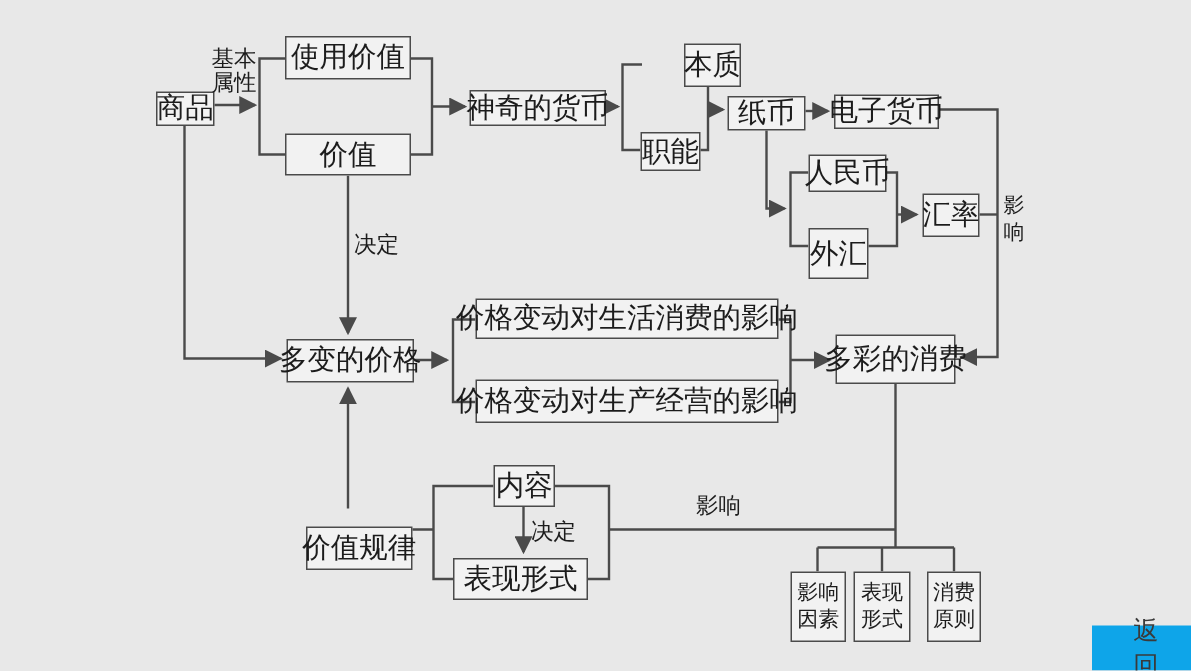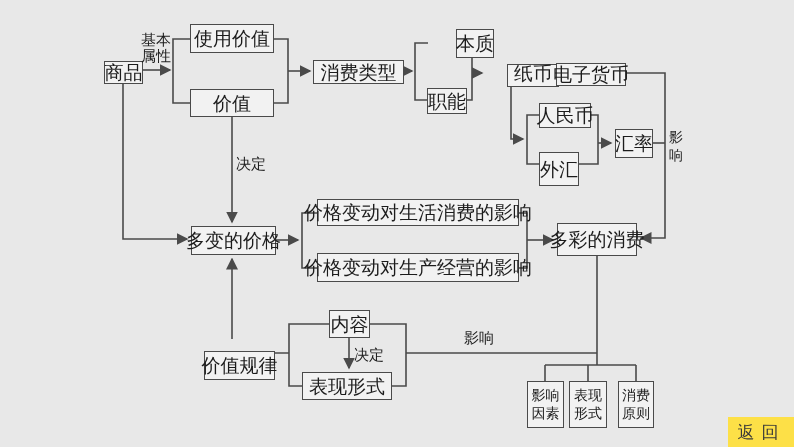--- a/index.html
+++ b/index.html
@@ -19,24 +19,24 @@
     white-space:nowrap;
   }
   .node.wrap{white-space:normal;font-size:14px;line-height:18px;padding:2px 1px;}
   .flabel{
     position:absolute;font-size:15px;line-height:16px;color:#1c1c1c;
     white-space:nowrap;
   }
   .flabel.wrap{white-space:normal;}
   #back-btn{
     position:absolute;left:728px;top:417px;width:66px;height:30px;
-    background:#fde047;border:none;
+    background:#0ea5e9;border:none;
     display:flex;align-items:center;justify-content:center;
     font-family:"Liberation Serif","DejaVu Serif",serif;
-    font-size:17px;color:#3a3a3a;letter-spacing:7px;padding-left:7px;
+    font-size:17px;color:#3a3a3a;letter-spacing:7px;padding-left:19px;
     box-sizing:border-box;cursor:pointer;
   }
 </style>
 </head>
 <body>
 
 <div id="stage">
 
   <svg class="wires" width="794" height="447" viewBox="0 0 794 447">
     <defs>
@@ -73,24 +73,24 @@
       <path d="M232,339 V259" marker-end="url(#arw)"></path>
       <path d="M275,240 H298" marker-end="url(#arw)"></path>
       <path d="M527,240 H553" marker-end="url(#arw)"></path>
       <path d="M349,338 V368" marker-end="url(#arw)"></path>
     </g>
   </svg>
 
   <div class="node" style="left:104px;top:61px;width:39px;height:23px;">商品</div>
   <div class="node" style="left:190px;top:24px;width:84px;height:29px;">使用价值</div>
   <div class="node" style="left:190px;top:89px;width:84px;height:28px;">价值</div>
-  <div class="node" style="left:313px;top:60px;width:91px;height:24px;">消费类型</div>
+  <div class="node" style="left:313px;top:60px;width:91px;height:24px;">神奇的货币</div>
   <div class="node" style="left:428px;top:29px;width:38px;height:29px;margin-left:28px;">本质</div>
   <div class="node" style="left:427px;top:88px;width:40px;height:26px;">职能</div>
-  <div class="node" style="left:507px;top:64px;width:52px;height:23px;font-family:Liberation Mono, monospace;">纸币</div>
+  <div class="node" style="left:485px;top:64px;width:52px;height:23px;">纸币</div>
   <div class="node" style="left:556px;top:63px;width:70px;height:23px;">电子货币</div>
   <div class="node" style="left:539px;top:103px;width:52px;height:25px;">人民币</div>
   <div class="node" style="left:539px;top:152px;width:40px;height:34px;">外汇</div>
   <div class="node" style="left:615px;top:129px;width:38px;height:29px;">汇率</div>
   <div class="node" style="left:191px;top:226px;width:85px;height:29px;">多变的价格</div>
   <div class="node" style="left:317px;top:199px;width:202px;height:27px;">价格变动对生活消费的影响</div>
   <div class="node" style="left:317px;top:253px;width:202px;height:29px;">价格变动对生产经营的影响</div>
   <div class="node" style="left:557px;top:223px;width:80px;height:33px;">多彩的消费</div>
   <div class="node" style="left:204px;top:339px;width:71px;height:29px;margin-top:12px;">价值规律</div>
   <div class="node" style="left:329px;top:310px;width:41px;height:28px;">内容</div>

